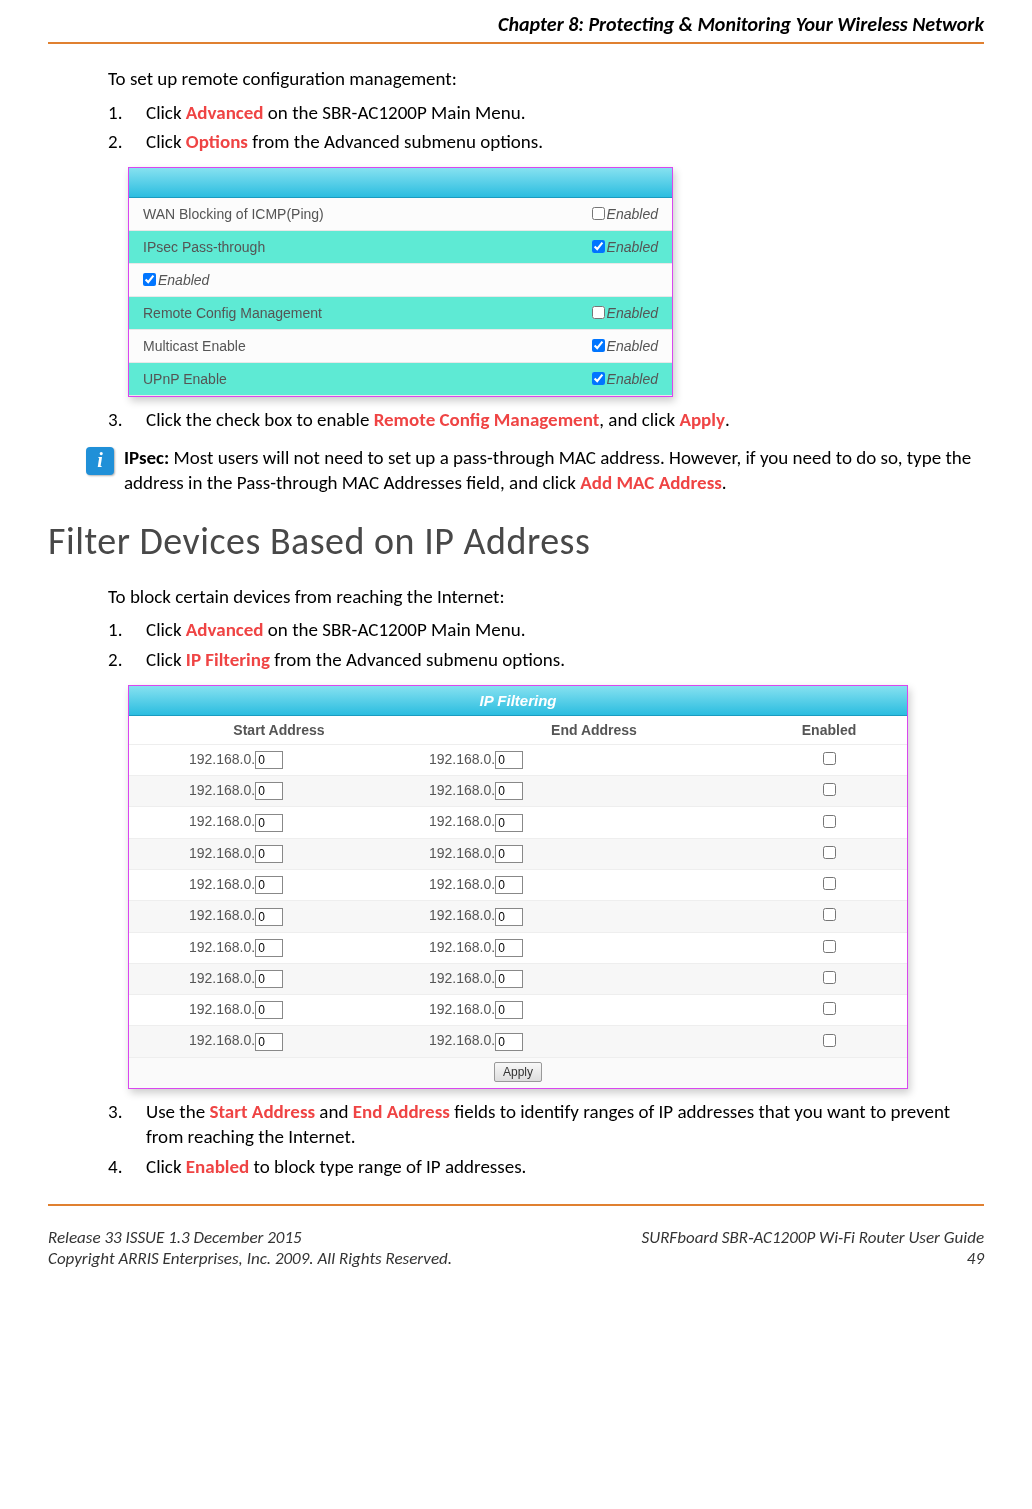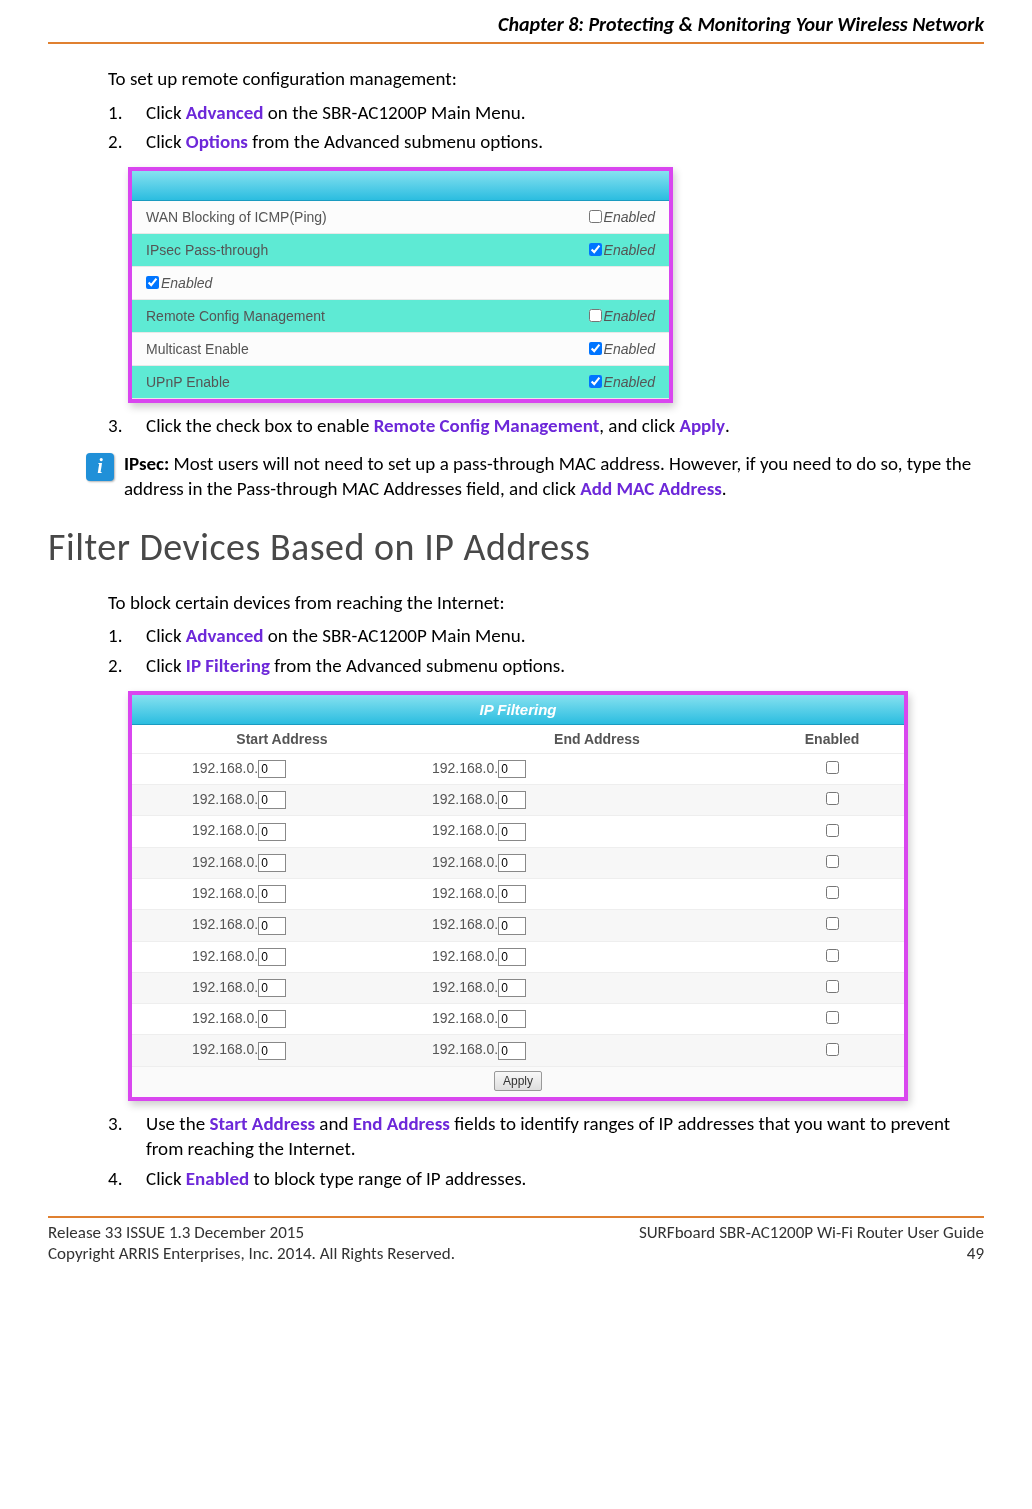--- a/index.html
+++ b/index.html
@@ -18,33 +18,33 @@
     font-size: 20px;
     padding-top: 12px;
     padding-bottom: 6px;
     border-bottom: 2px solid #e08030;
   }
   .content { padding-left: 60px; padding-top: 22px; }
   .para { margin-bottom: 8px; line-height: 1.35; }
   ol.steps { list-style: none; padding-left: 0; }
   ol.steps li { display: flex; gap: 16px; margin-bottom: 4px; line-height: 1.35; }
   ol.steps li .num { min-width: 22px; }
-  .bold-link { color: #6d28d9; font-weight: bold; }
+  .bold-link { color: #ef4444; font-weight: bold; }
   h2.section-title {
     font-size: 38px;
     font-weight: 400;
     color: #484848;
     margin-left: -60px;
     margin-top: 22px;
     margin-bottom: 20px;
     letter-spacing: 0.5px;
   }
   .screenshot {
     margin: 12px 3px 10px 20px;
-    border: 4px solid #d946ef;
+    border: 1px solid #d946ef;
     box-shadow: 2px 4px 8px rgba(0,0,0,0.2);
     font-family: Arial, sans-serif;
     font-size: 14px;
   }
   .shot1 { width: 545px; }
   .shot1 .shot-header {
     height: 30px;
     background: linear-gradient(to bottom, #86e1f0, #2bbde0);
     border-bottom: 1px solid #1a9bc0;
   }
@@ -116,21 +116,22 @@
     text-align: center;
     line-height: 26px;
     flex-shrink: 0;
     margin-top: 2px;
     box-shadow: 1px 1px 2px rgba(0,0,0,0.3);
   }
   .note-text { line-height: 1.35; }
   .footer {
     border-top: 2px solid #e08030;
     margin-top: 24px;
-    padding-top: 4px;
+    padding-top: 21px;
+    font-style: italic;
     font-size: 17px;
     color: #333;
     display: flex;
     justify-content: space-between;
   }
   .footer .right { text-align: right; }
 </style>
 </head>
 <body>
 
@@ -316,19 +317,19 @@
         <span>Click </span><span class="bold-link">Enabled</span><span> to block type range of IP addresses.</span>
       </span>
     </li>
   </ol>
 
 </div>
 
 <div class="footer">
   <div class="left">
     <div>Release 33 ISSUE 1.3    December 2015</div>
-    <div>Copyright ARRIS Enterprises, Inc. 2014. All Rights Reserved.</div>
+    <div>Copyright ARRIS Enterprises, Inc. 2009. All Rights Reserved.</div>
   </div>
   <div class="right">
     <div>SURFboard SBR‑AC1200P Wi-Fi Router User Guide</div>
     <div>49</div>
   </div>
 </div>
 
 </body></html>

